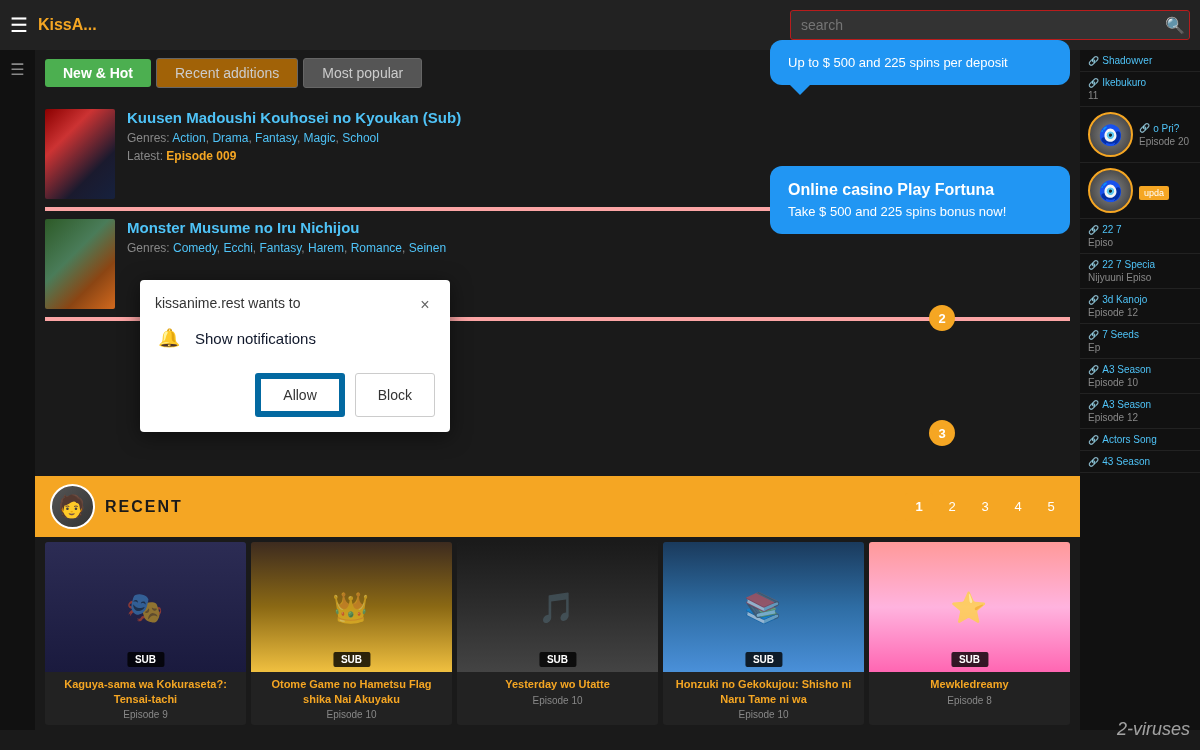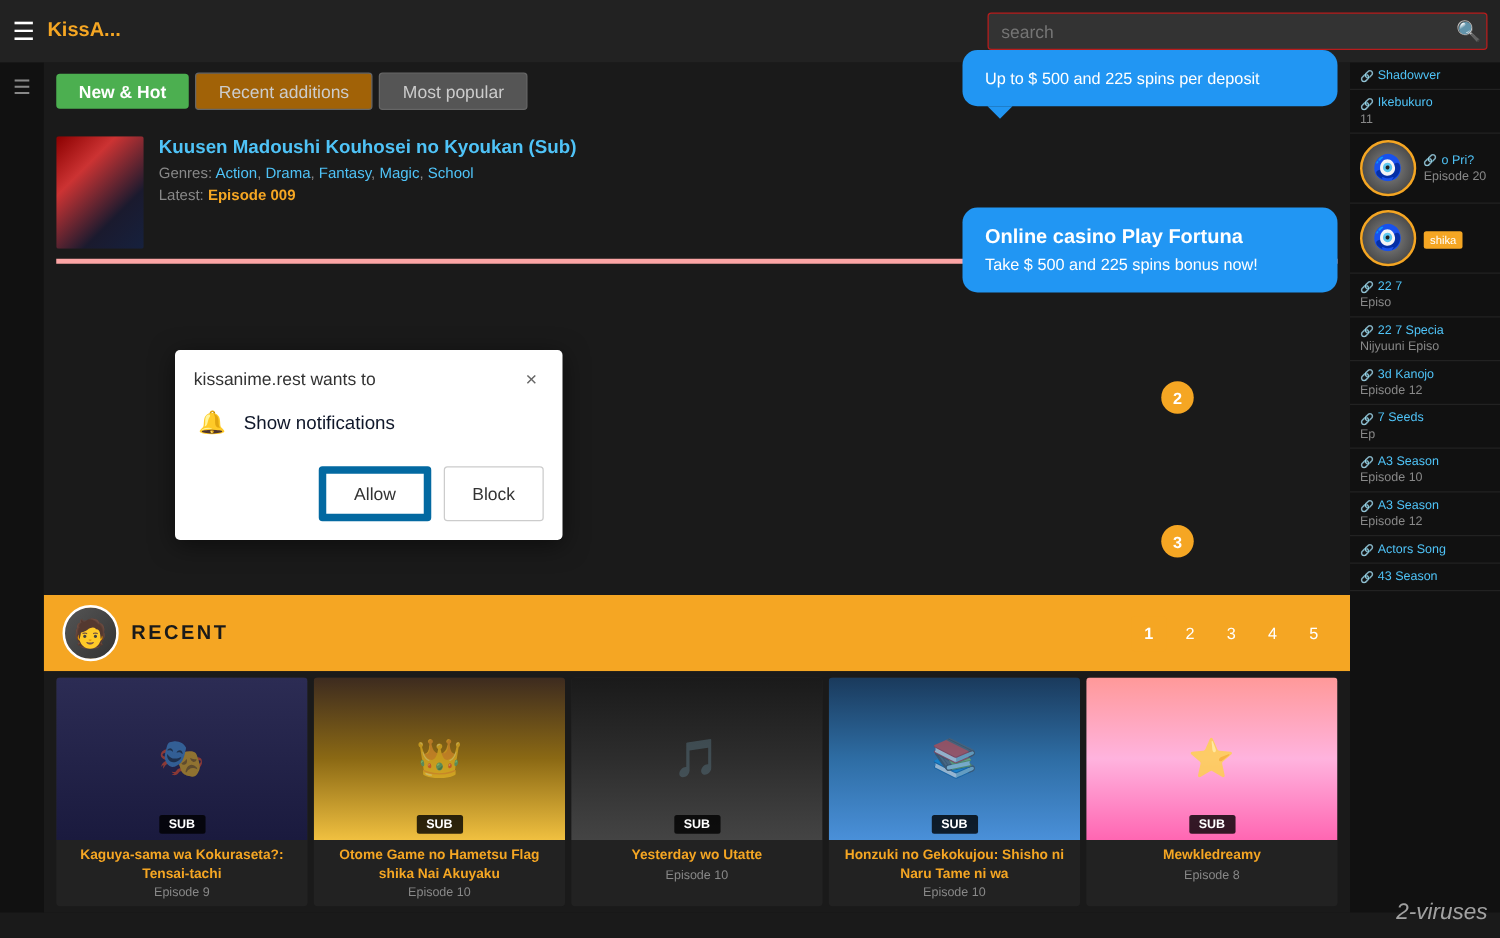--- a/index.html
+++ b/index.html
@@ -580,20 +580,36 @@
               <a>Fantasy</a>,
               <a>Magic</a>,
               <a>School</a>
             </div>
             <div class="anime-latest">
               Latest: <strong>Episode 009</strong>
             </div>
           </div>
         </div>
 
+        <div class="anime-item">
+          <div class="anime-thumb">
+            <div style="width:100%;height:100%;background:linear-gradient(135deg,#2d5a27,#4a7c59 40%,#8b4513 70%,#d2691e);"></div>
+          </div>
+          <div class="anime-info">
+            <div class="anime-title">Monster Musume no Iru Nichijou</div>
+            <div class="anime-genres">
+              Genres: <a>Comedy</a>,
+              <a>Ecchi</a>,
+              <a>Fantasy</a>,
+              <a>Harem</a>,
+              <a>Romance</a>,
+              <a>Seinen</a>
+            </div>
+          </div>
+        </div>
       </div>
 
       <div class="number-badge badge-2">2</div>
 
       <div style="position:absolute;bottom:0;left:0;right:0;background:#1a1a1a;">
 
         <div class="recent-header">
           <div class="recent-avatar" style="width:45px;height:45px;border-radius:50%;background:linear-gradient(135deg,#555,#333);border:2px solid #fff;overflow:hidden;display:flex;align-items:center;justify-content:center;font-size:22px;">🧑</div>
           <span class="recent-label">RECENT</span>
           <div class="pagination" style="margin-left:auto;display:flex;gap:5px;">
@@ -694,21 +710,21 @@
         <div class="avatar-horseshoe">🧿</div>
         <div>
           <div class="rs-link">o Pri?</div>
           <div class="rs-sub">Episode 20</div>
         </div>
       </div>
 
       <div style="display:flex;align-items:center;gap:6px;padding:5px 8px;border-bottom:1px solid #222;">
         <div class="avatar-horseshoe">🧿</div>
         <div>
-          <span class="update-badge">shika</span>
+          <span class="update-badge">upda</span>
         </div>
       </div>
 
       <div class="rs-item">
         <div class="rs-link">22 7</div>
         <div class="rs-sub">Episo</div>
       </div>
 
       <div class="rs-item">
         <div class="rs-link">22 7 Specia</div>

